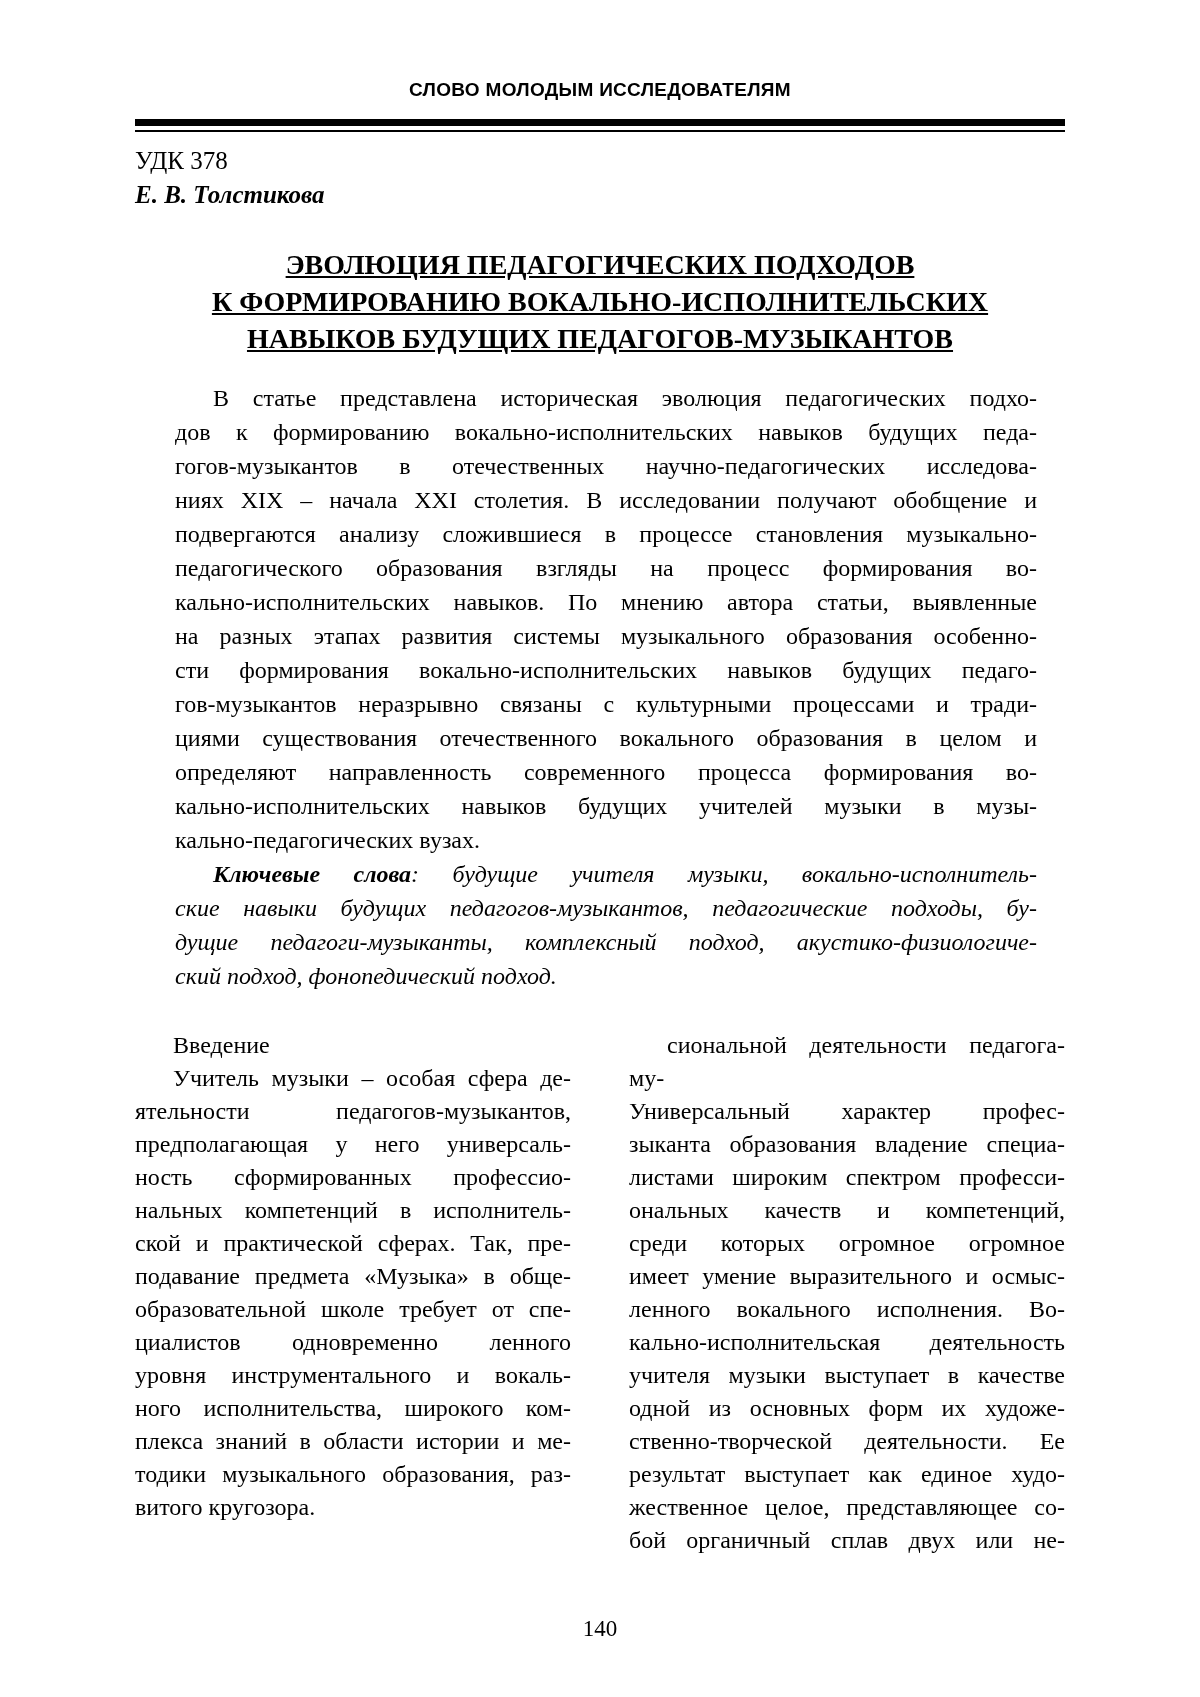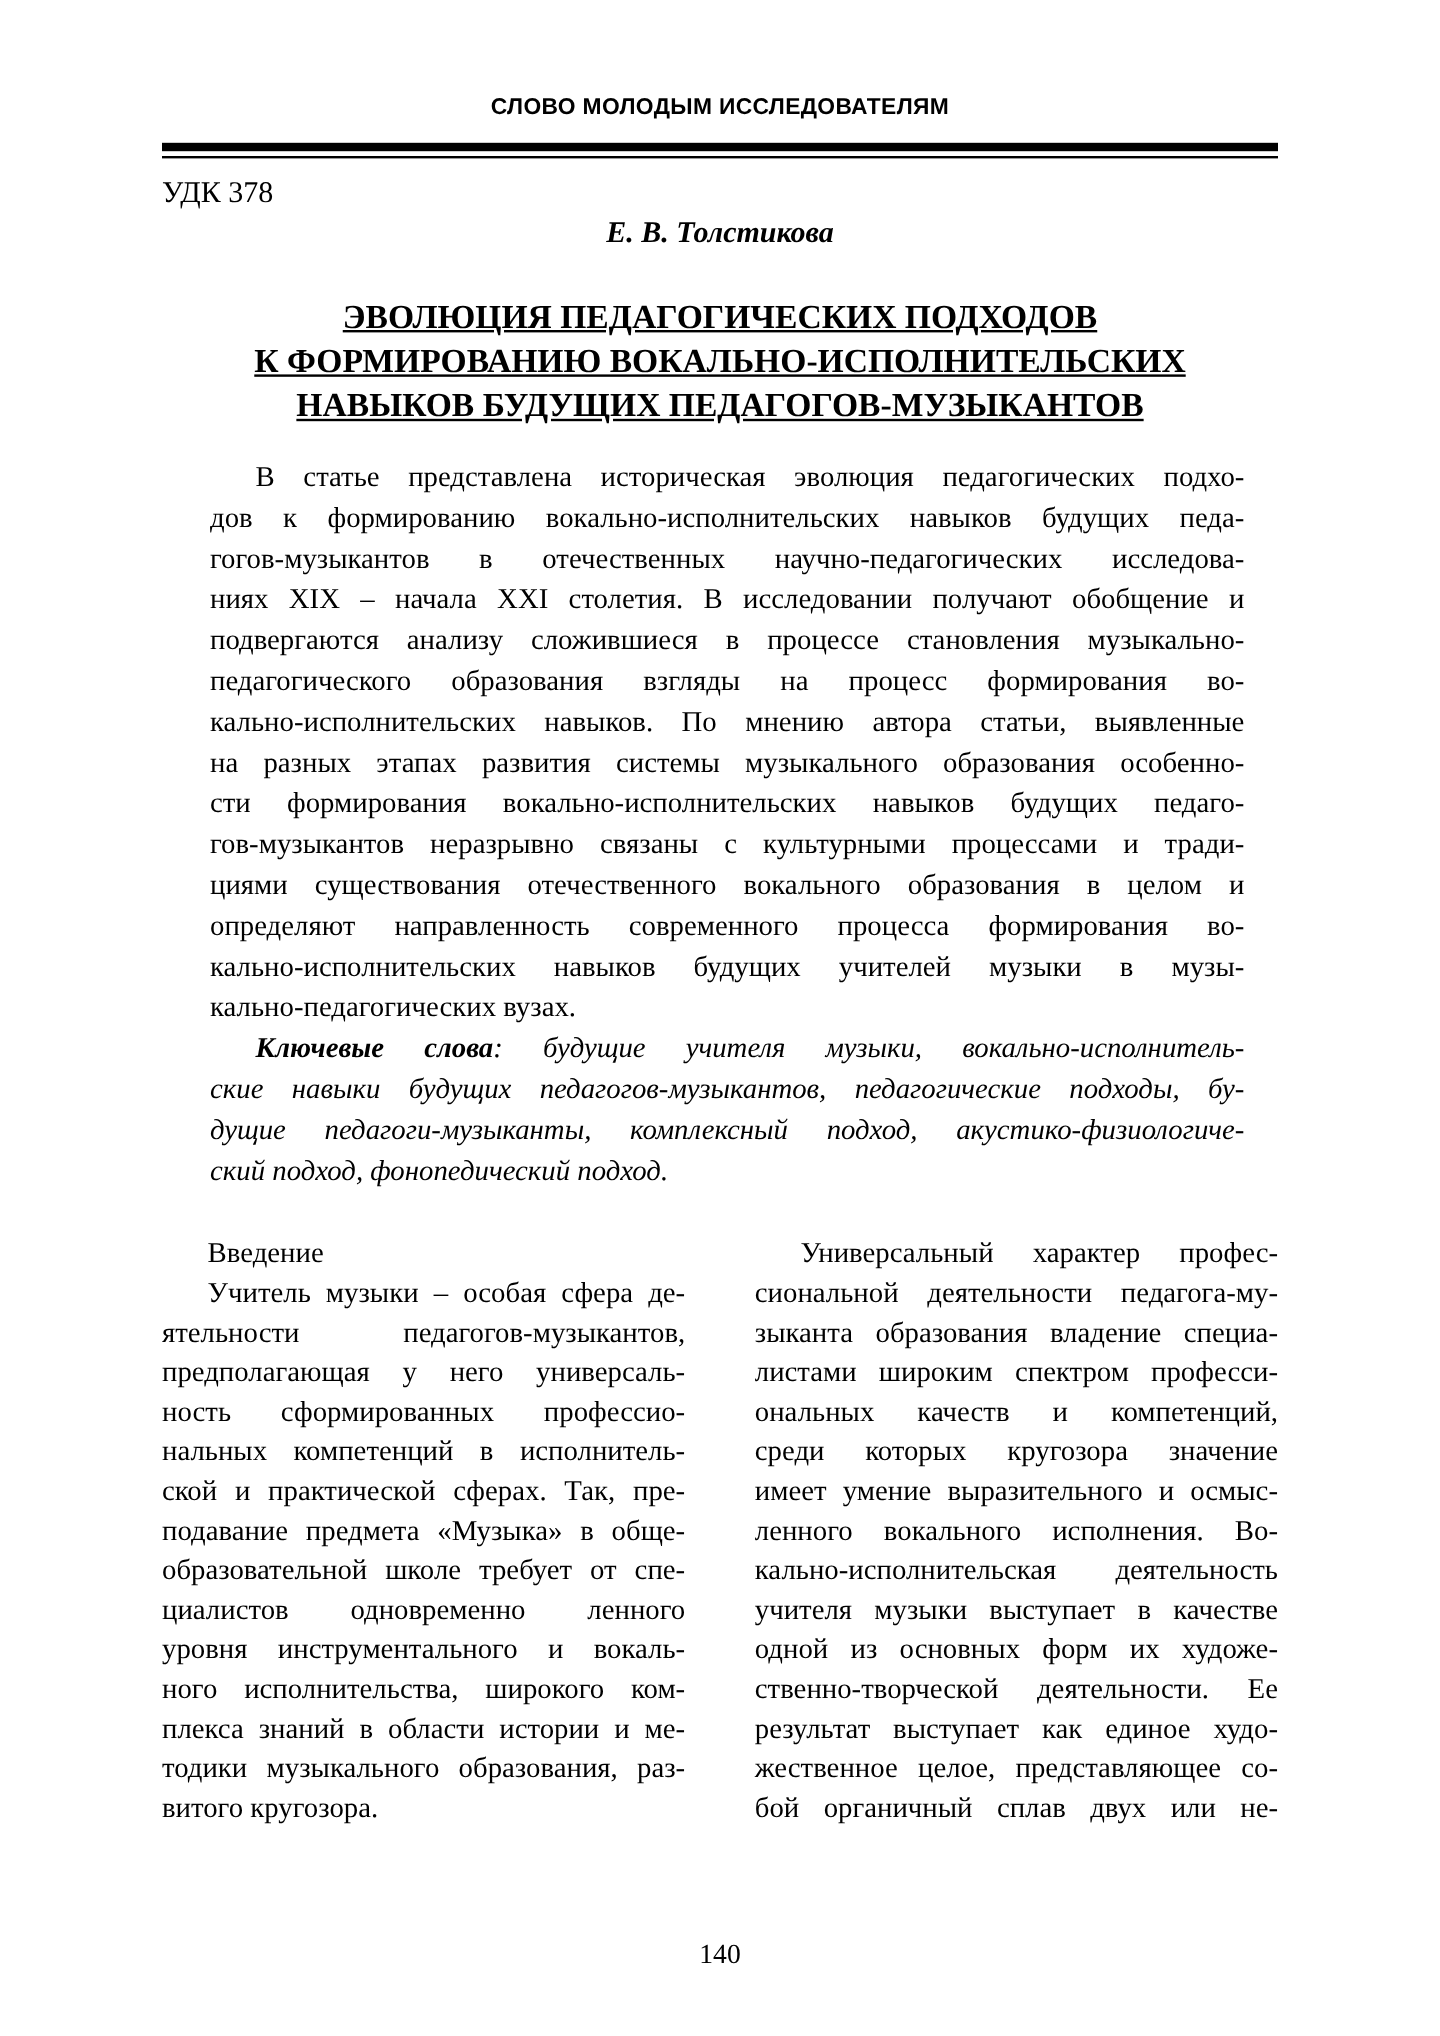--- a/index.html
+++ b/index.html
@@ -31,21 +31,21 @@
     border-bottom: 2px solid #000;
     height: 4px;
   }
   .udc {
     margin-top: 14px;
     font-size: 25px;
     line-height: 30px;
   }
   .author {
     margin-top: 4px;
-    text-align: center;
+    text-align: left;
     font-weight: bold;
     font-style: italic;
     font-size: 25px;
     line-height: 30px;
   }
   .title {
     margin: 36px 0 0 0;
     font-size: 28px;
     font-weight: bold;
     line-height: 37px;
@@ -158,26 +158,26 @@
             <div class="jline">циалистов одновременно ленного</div>
             <div class="jline">уровня инструментального и вокаль-</div>
             <div class="jline">ного исполнительства, широкого ком-</div>
             <div class="jline">плекса знаний в области истории и ме-</div>
             <div class="jline">тодики музыкального образования, раз-</div>
             <div class="jline">витого кругозора.</div>
           </div>
       </div>
       <div class="col">
         <div class="indent-first">
+            <div class="jline">сиональной деятельности педагога-му-</div>
             <div class="jline">Универсальный характер профес-</div>
-            <div class="jline">сиональной деятельности педагога-му-</div>
             <div class="jline">зыканта образования владение специа-</div>
             <div class="jline">листами широким спектром професси-</div>
             <div class="jline">ональных качеств и компетенций,</div>
-            <div class="jline">среди которых кругозора значение</div>
+            <div class="jline">среди которых огромное огромное</div>
             <div class="jline">имеет умение выразительного и осмыс-</div>
             <div class="jline">ленного вокального исполнения. Во-</div>
             <div class="jline">кально-исполнительская деятельность</div>
             <div class="jline">учителя музыки выступает в качестве</div>
             <div class="jline">одной из основных форм их художе-</div>
             <div class="jline">ственно-творческой деятельности. Ее</div>
             <div class="jline">результат выступает как единое худо-</div>
             <div class="jline">жественное целое, представляющее со-</div>
             <div class="jline">бой органичный сплав двух или не-</div>
           </div>

